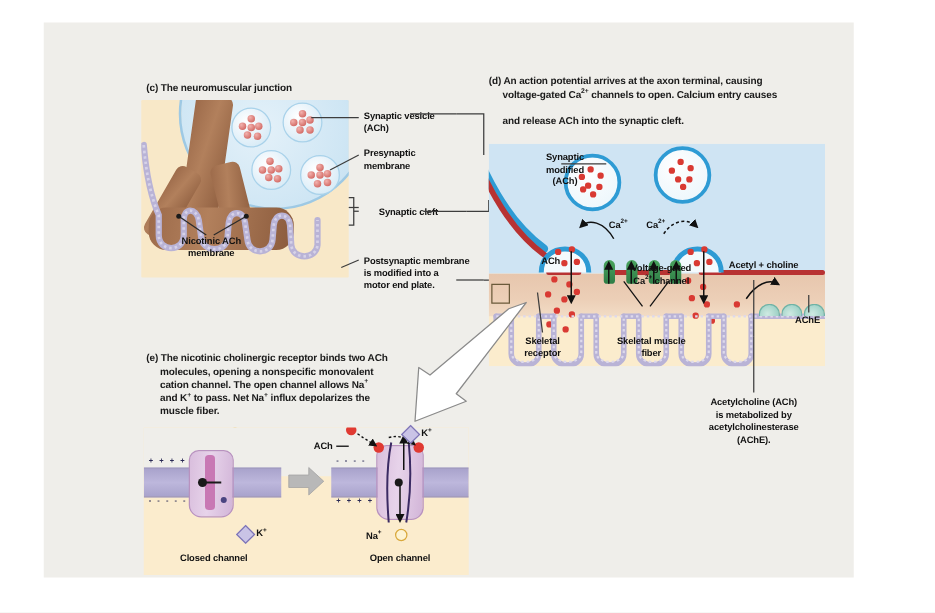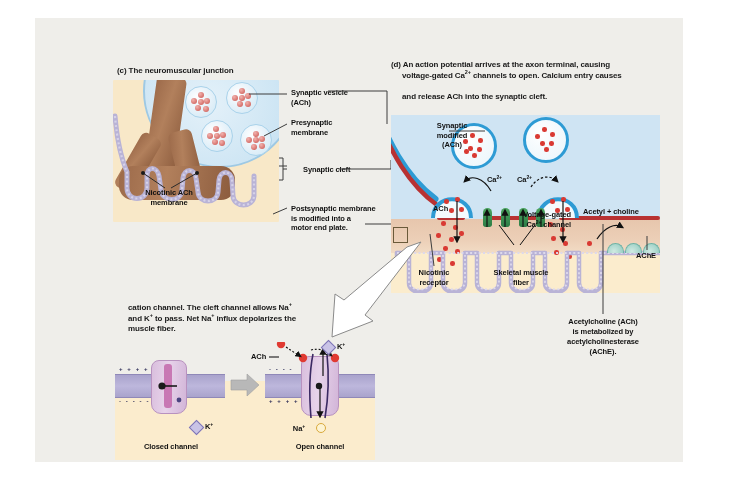--- a/index.html
+++ b/index.html
@@ -363,54 +363,54 @@
 
     <div class="lbl" style="left:452px;top:157px;">
       <span>Ca</span><sup>2+</sup>
     </div>
     <div class="lbl" style="left:482px;top:157px;">
       <span>Ca</span><sup>2+</sup>
     </div>
     <div class="lbl" style="left:398px;top:186px;">
       <span>ACh</span>
     </div>
-    <div class="lbl" style="left:452px;top:192px;width:84px;text-align:right;">
+    <div class="lbl" style="left:452px;top:192px;width:84px;text-align:center;">
       <span>Voltage-gated</span><br>
       <span>Ca</span><sup>2+</sup><span> channel</span>
     </div>
     <div class="lbl" style="left:548px;top:189px;">
       <span>Acetyl + choline</span>
     </div>
     <div class="lbl" style="left:601px;top:233px;">
       <span>AChE</span>
     </div>
     <div class="lbl ctr" style="left:370px;top:250px;width:58px;">
-      <span>Nicotinic</span><br>
+      <span>Skeletal</span><br>
       <span>receptor</span>
     </div>
     <div class="lbl rt" style="left:510px;top:299px;width:116px;line-height:10px;">
       <span>Acetylcholine (ACh)</span><br>
       <span>is metabolized by</span><br>
       <span>acetylcholinesterase</span><br>
       <span>(AChE).</span>
     </div>
     <div class="lbl ctr" style="left:438px;top:250px;width:96px;">
       <span>Skeletal muscle</span><br>
       <span>fiber</span>
     </div>
 
     <svg width="748" height="490" style="position:absolute;left:0;top:0;pointer-events:none;">
       <path d="M372,229 L386,224 L330,297 L338,303 L297,319 L300,276 L309,282 Z" fill="#ffffff" stroke="#8a8a8a" stroke-width="1" stroke-linejoin="round"></path>
     </svg>
 
     <div class="cap" id="panel-e-title">
-      <br>
-      <br>
+      <span>(e) The nicotinic cholinergic receptor binds two ACh</span><br>
+      <span style="margin-left:11px;display:inline-block;">molecules, opening a nonspecific monovalent</span><br>
       <span style="margin-left:11px;display:inline-block;">
-        <span>cation channel. The cleft channel allows Na</span><sup>+</sup>
+        <span>cation channel. The open channel allows Na</span><sup>+</sup>
       </span><br>
       <span style="margin-left:11px;display:inline-block;">
         <span>and K</span><sup>+</sup><span> to pass. Net Na</span><sup>+</sup><span> influx depolarizes the</span>
       </span><br>
       <span style="margin-left:11px;display:inline-block;">muscle fiber.</span>
     </div>
 
     <div class="ion-na" style="left:148px;top:324px;"></div>
     <div class="lbl" style="left:160px;top:324px;">
       <span>Na</span><sup>+</sup>

